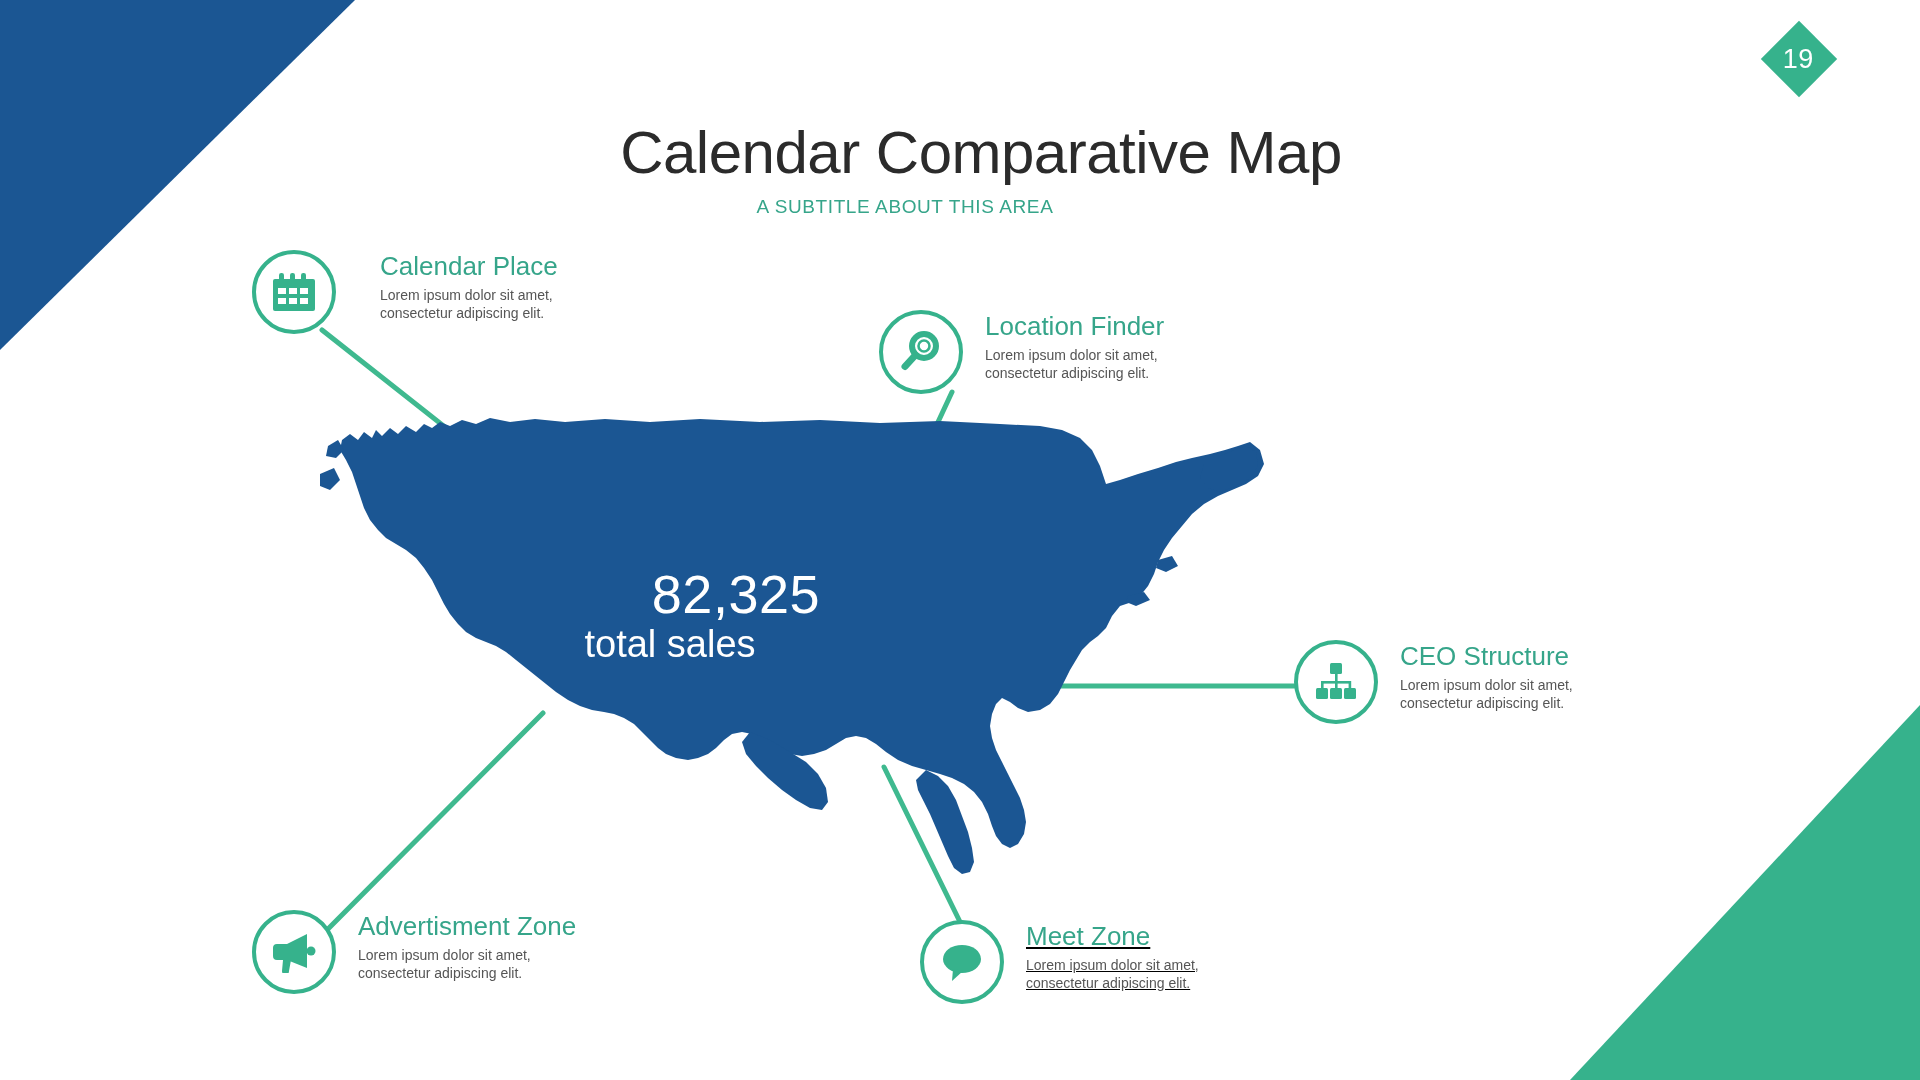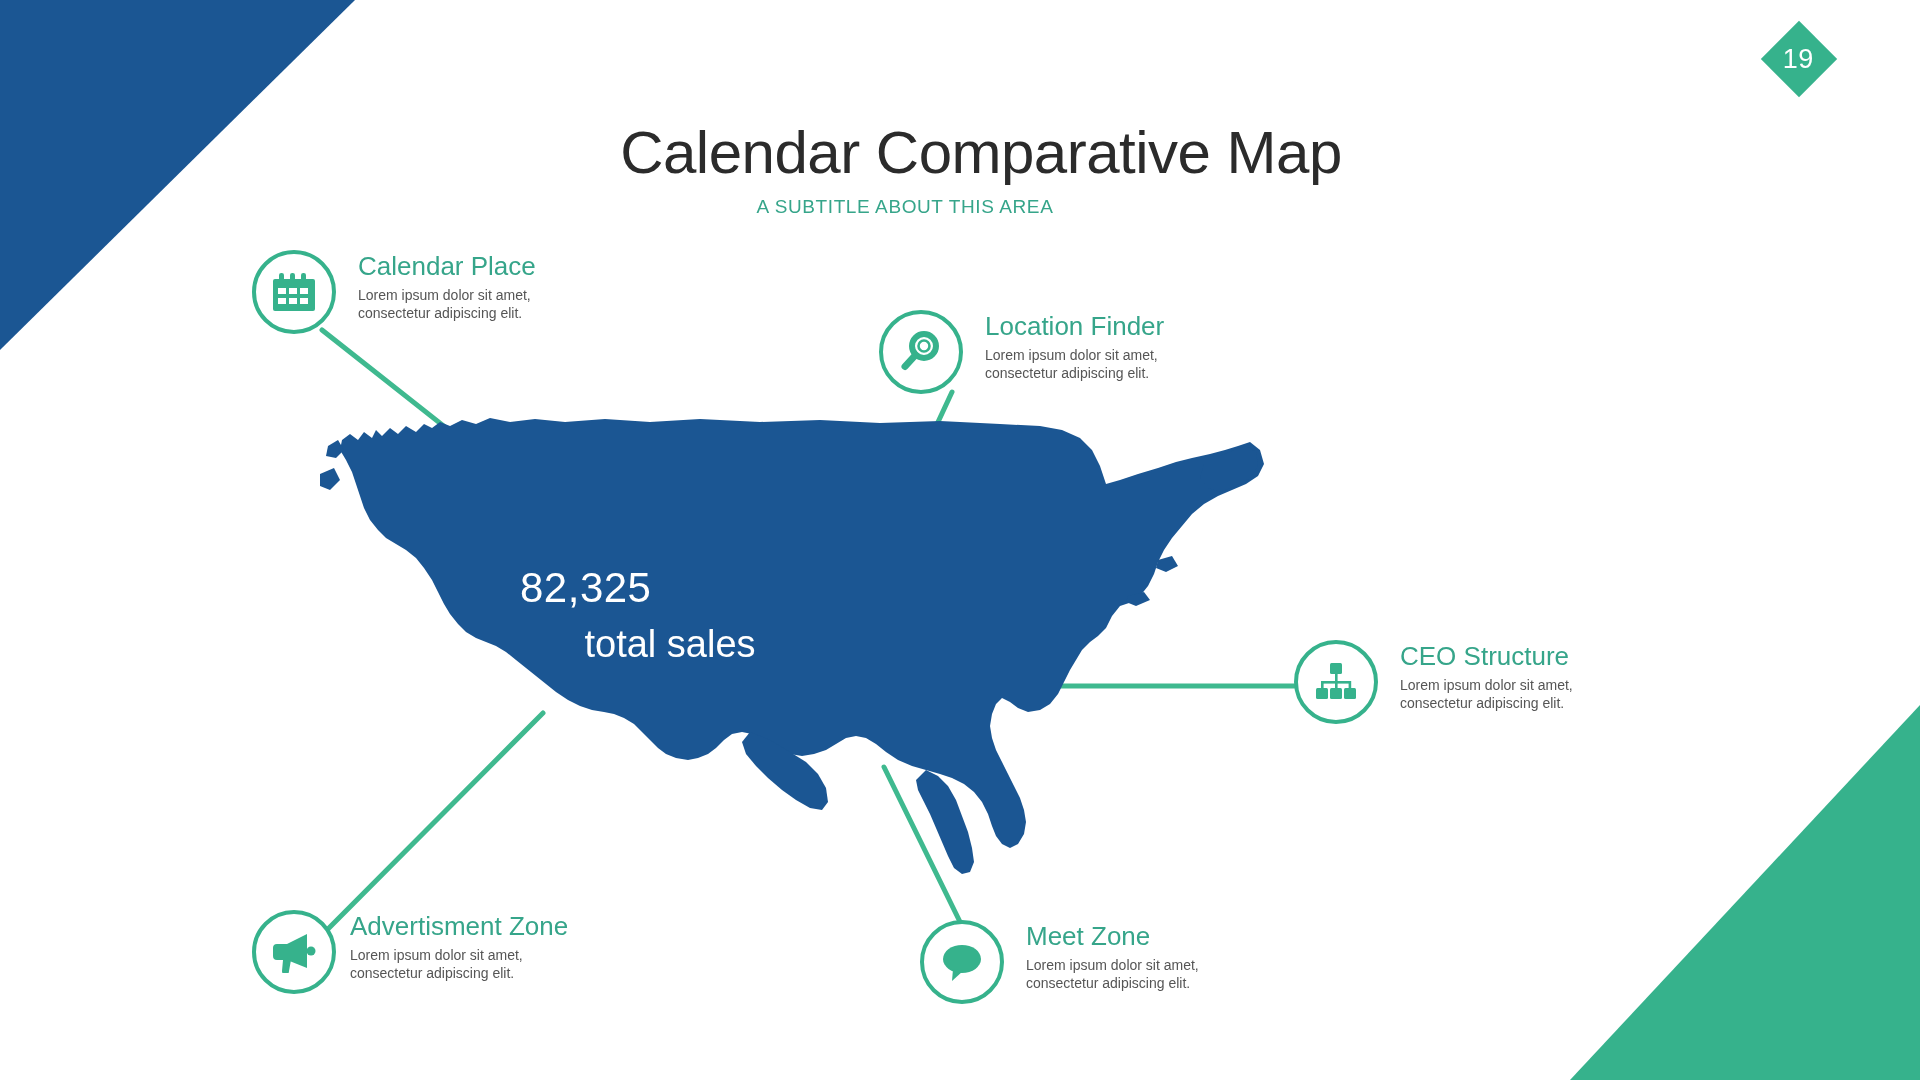--- a/index.html
+++ b/index.html
@@ -82,23 +82,23 @@
     position: absolute;
     left: 320px; top: 410px;
     width: 1020px; height: 510px;
   }
   .map-wrap svg { display: block; width: 100%; height: 100%; }
 
   .map-total {
     position: absolute;
     left: 520px; top: 566px;
     width: 300px;
-    text-align: left;
+    text-align: right;
     color: #ffffff;
-    font-size: 42px;
+    font-size: 54px;
     line-height: 1.04;
     letter-spacing: 0.5px;
   }
   .map-total-label {
     position: absolute;
     left: 520px; top: 625px;
     width: 300px;
     text-align: center;
     color: #ffffff;
     font-size: 38px;
@@ -145,30 +145,30 @@
     font-size: 14px;
     color: #555555;
     line-height: 1.27;
     width: 290px;
     text-align: justify;
     margin-top: 5px;
   }
   .callout-body .l2 { display: block; text-align: left; }
 
   
-  .c-calendar   { left: 252px;  top: 250px; }
+  .c-calendar   { left: 252px;  top: 250px; gap: 22px; }
   .c-calendar   .callout-text { margin-left: 22px; }
   .c-location   { left: 879px;  top: 310px; }
   .c-location   .callout-text { margin-left: 22px; }
   .c-ceo        { left: 1294px; top: 640px; }
   .c-ceo        .callout-text { margin-left: 22px; }
   .c-advert     { left: 252px;  top: 910px; }
-  .c-advert     .callout-text { margin-left: 14px; }
+  .c-advert     .callout-text { margin-left: 22px; }
   .c-meet       { left: 920px;  top: 920px; }
-  .c-meet       .callout-text { margin-left: 22px; }
+  .c-meet       .callout-text { margin-left: 22px; text-decoration: underline; }
 </style>
 </head>
 <body>
 
 <div class="corner-blue"></div>
 <div class="corner-green"></div>
 
 <div class="page-badge">
   <span>19</span>
 </div>

